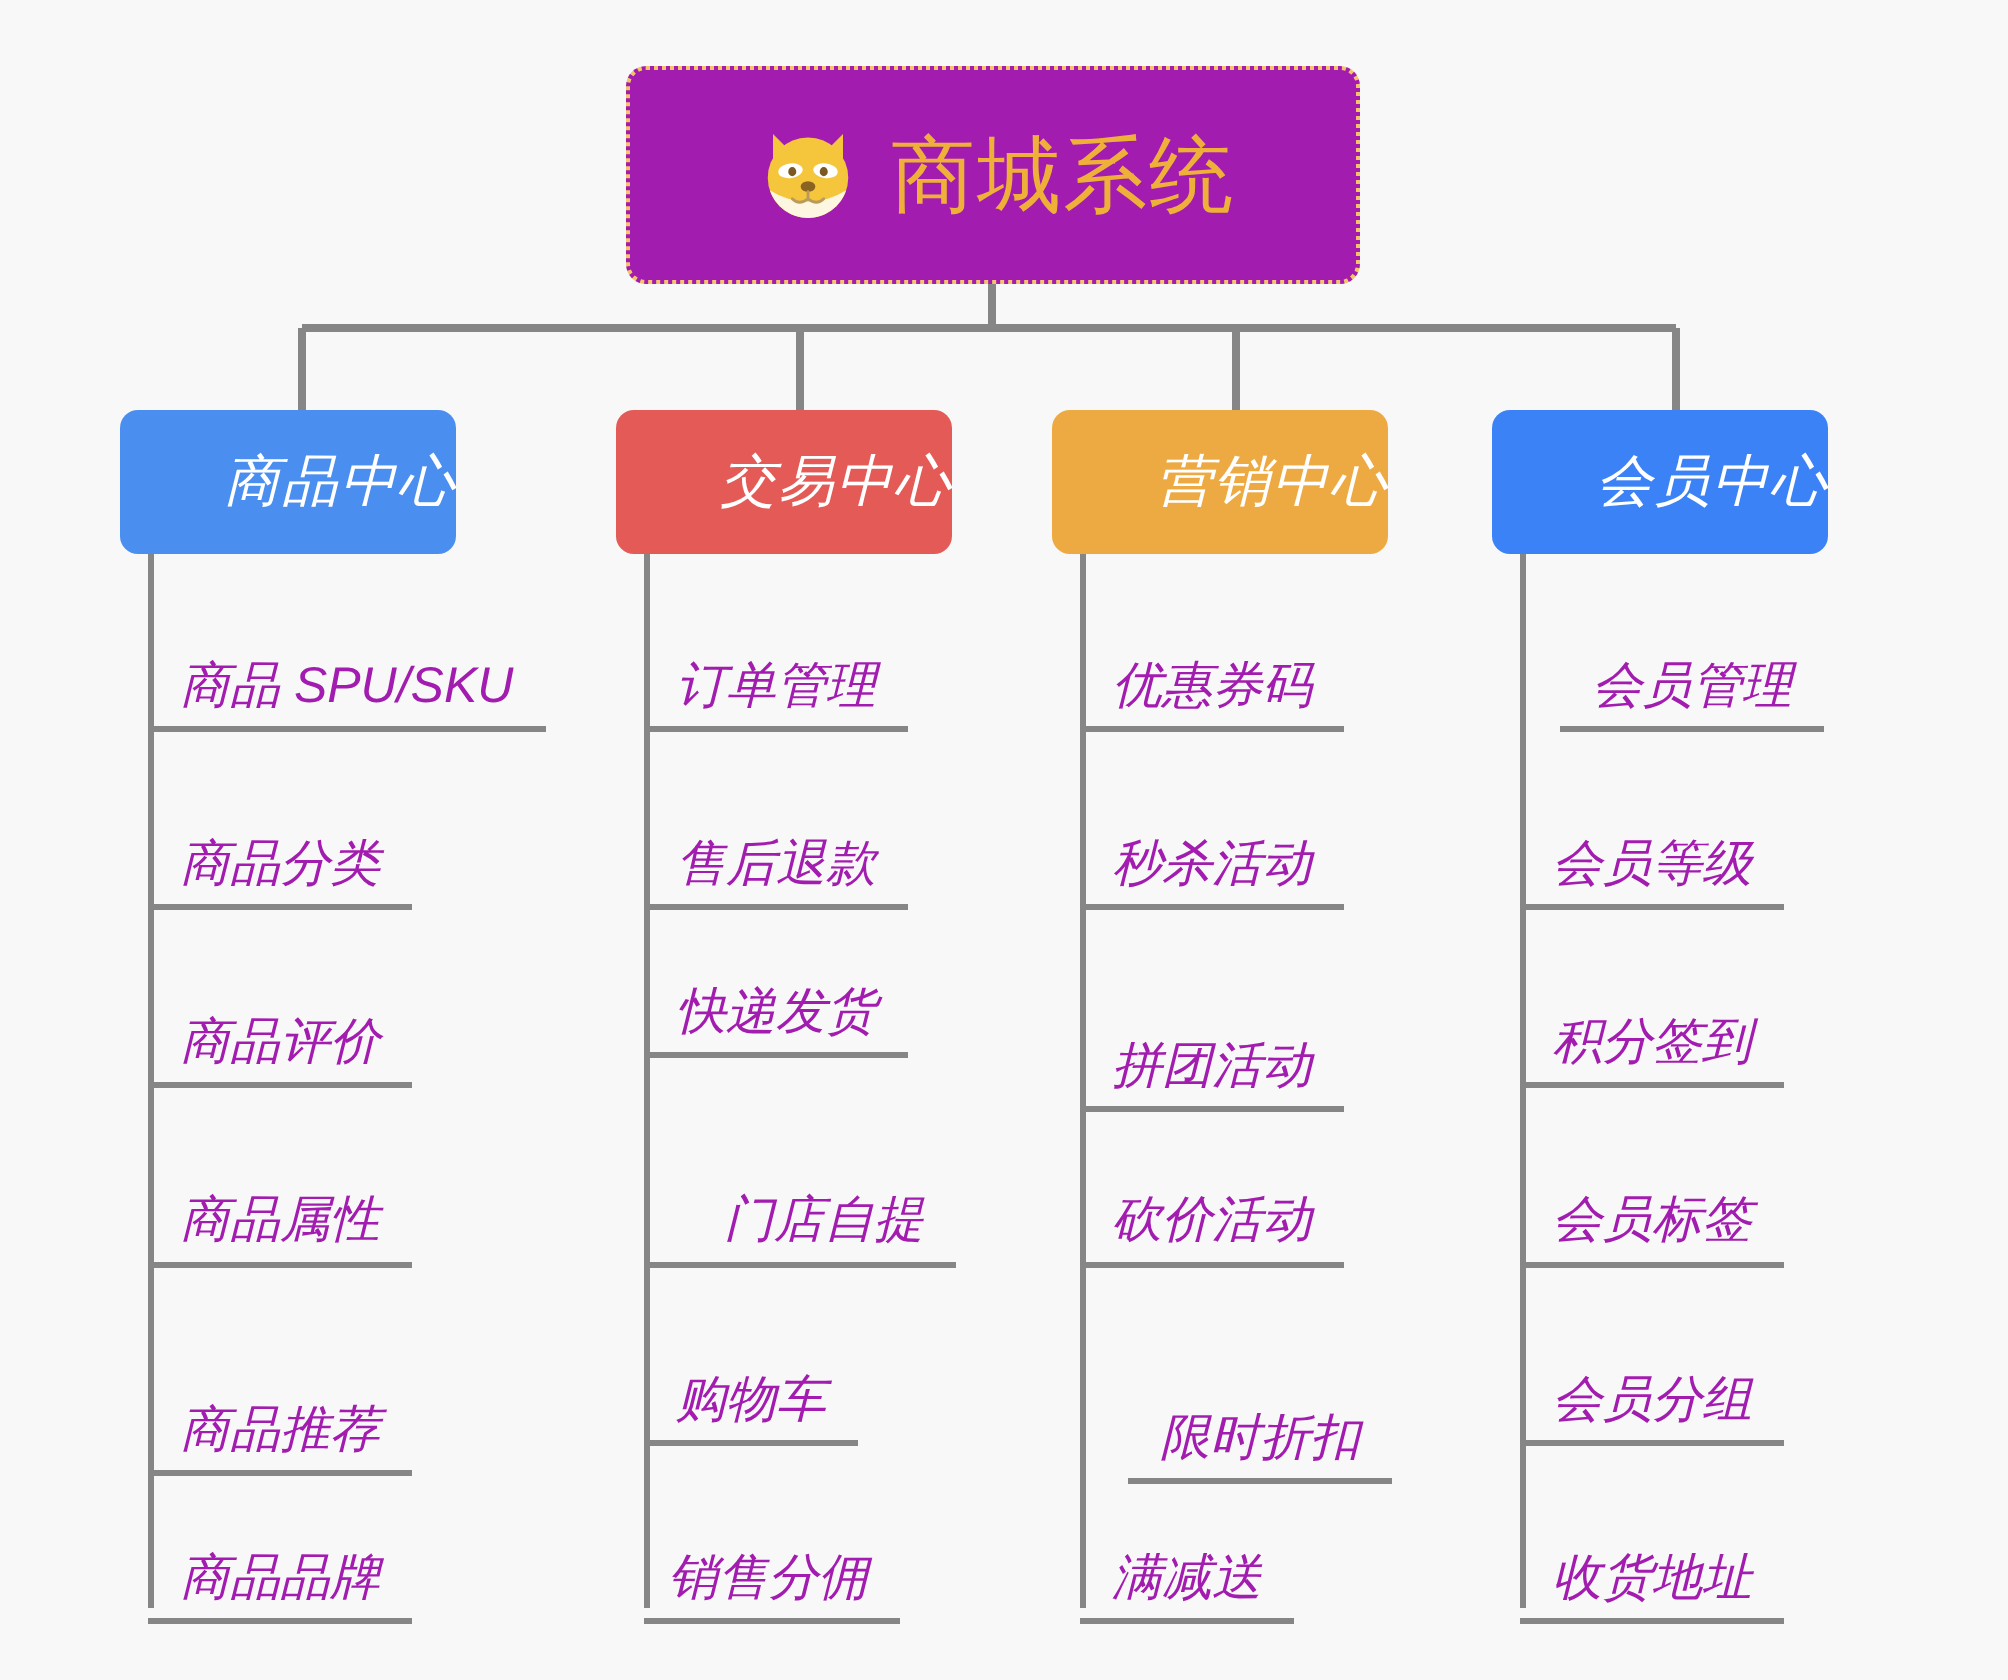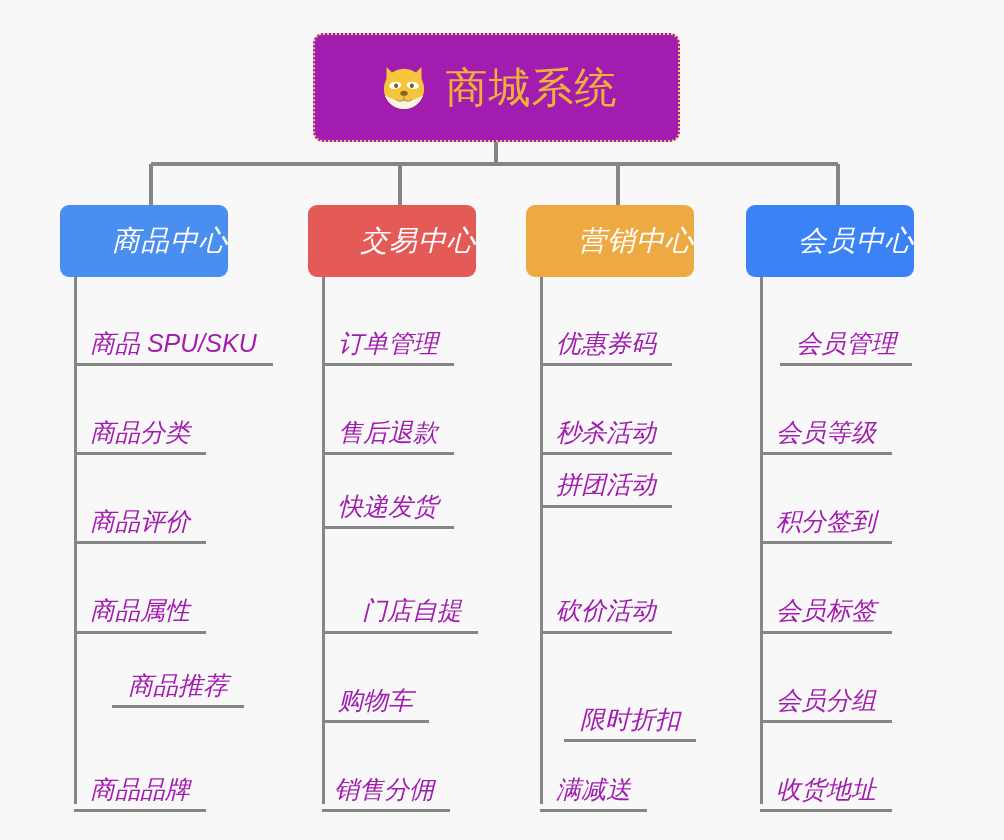--- a/index.html
+++ b/index.html
@@ -144,21 +144,21 @@
           </div>
           <div class="leaf-item" style="top: 89.2px;">
             <span class="leaf-label" style="border-bottom: 3px solid rgb(134, 134, 134);">商品分类</span>
           </div>
           <div class="leaf-item" style="top: 178.4px;">
             <span class="leaf-label" style="border-bottom: 3px solid rgb(134, 134, 134);">商品评价</span>
           </div>
           <div class="leaf-item" style="top: 267.6px;">
             <span class="leaf-label" style="border-bottom: 3px solid rgb(134, 134, 134);">商品属性</span>
           </div>
-          <div class="leaf-item" style="top: 342px; padding-left: 38px;">
+          <div class="leaf-item" style="top: 372px;">
             <span class="leaf-label" style="border-bottom: 3px solid rgb(134, 134, 134);">商品推荐</span>
           </div>
           <div class="leaf-item" style="top: 446px;">
             <span class="leaf-label" style="border-bottom: 3px solid rgb(134, 134, 134);">商品品牌</span>
           </div>
         </div>
       </div>
       <div class="column col-1" style="left: 308px;">
         <div class="cat-box" style="background: rgb(227, 90, 87);">
           <span class="cat-label">交易中心</span>
@@ -190,21 +190,21 @@
           <span class="cat-label">营销中心</span>
         </div>
         <div class="leaf-list">
           <div style="position: absolute; left: 14px; top: 0px; width: 3px; height: 527.2px; background: rgb(134, 134, 134);"></div>
           <div class="leaf-item" style="top: 0px;">
             <span class="leaf-label" style="border-bottom: 3px solid rgb(134, 134, 134);">优惠券码</span>
           </div>
           <div class="leaf-item" style="top: 89.2px;">
             <span class="leaf-label" style="border-bottom: 3px solid rgb(134, 134, 134);">秒杀活动</span>
           </div>
-          <div class="leaf-item" style="top: 168px; align-items: center;">
+          <div class="leaf-item" style="top: 190px;">
             <span class="leaf-label" style="border-bottom: 3px solid rgb(134, 134, 134);">拼团活动</span>
           </div>
           <div class="leaf-item" style="top: 267.6px;">
             <span class="leaf-label" style="border-bottom: 3px solid rgb(134, 134, 134);">砍价活动</span>
           </div>
           <div class="leaf-item" style="top: 376px; padding-left: 24px;">
             <span class="leaf-label" style="border-bottom: 3px solid rgb(134, 134, 134);">限时折扣</span>
           </div>
           <div class="leaf-item" style="top: 446px;">
             <span class="leaf-label" style="border-bottom: 3px solid rgb(134, 134, 134);">满减送</span>

